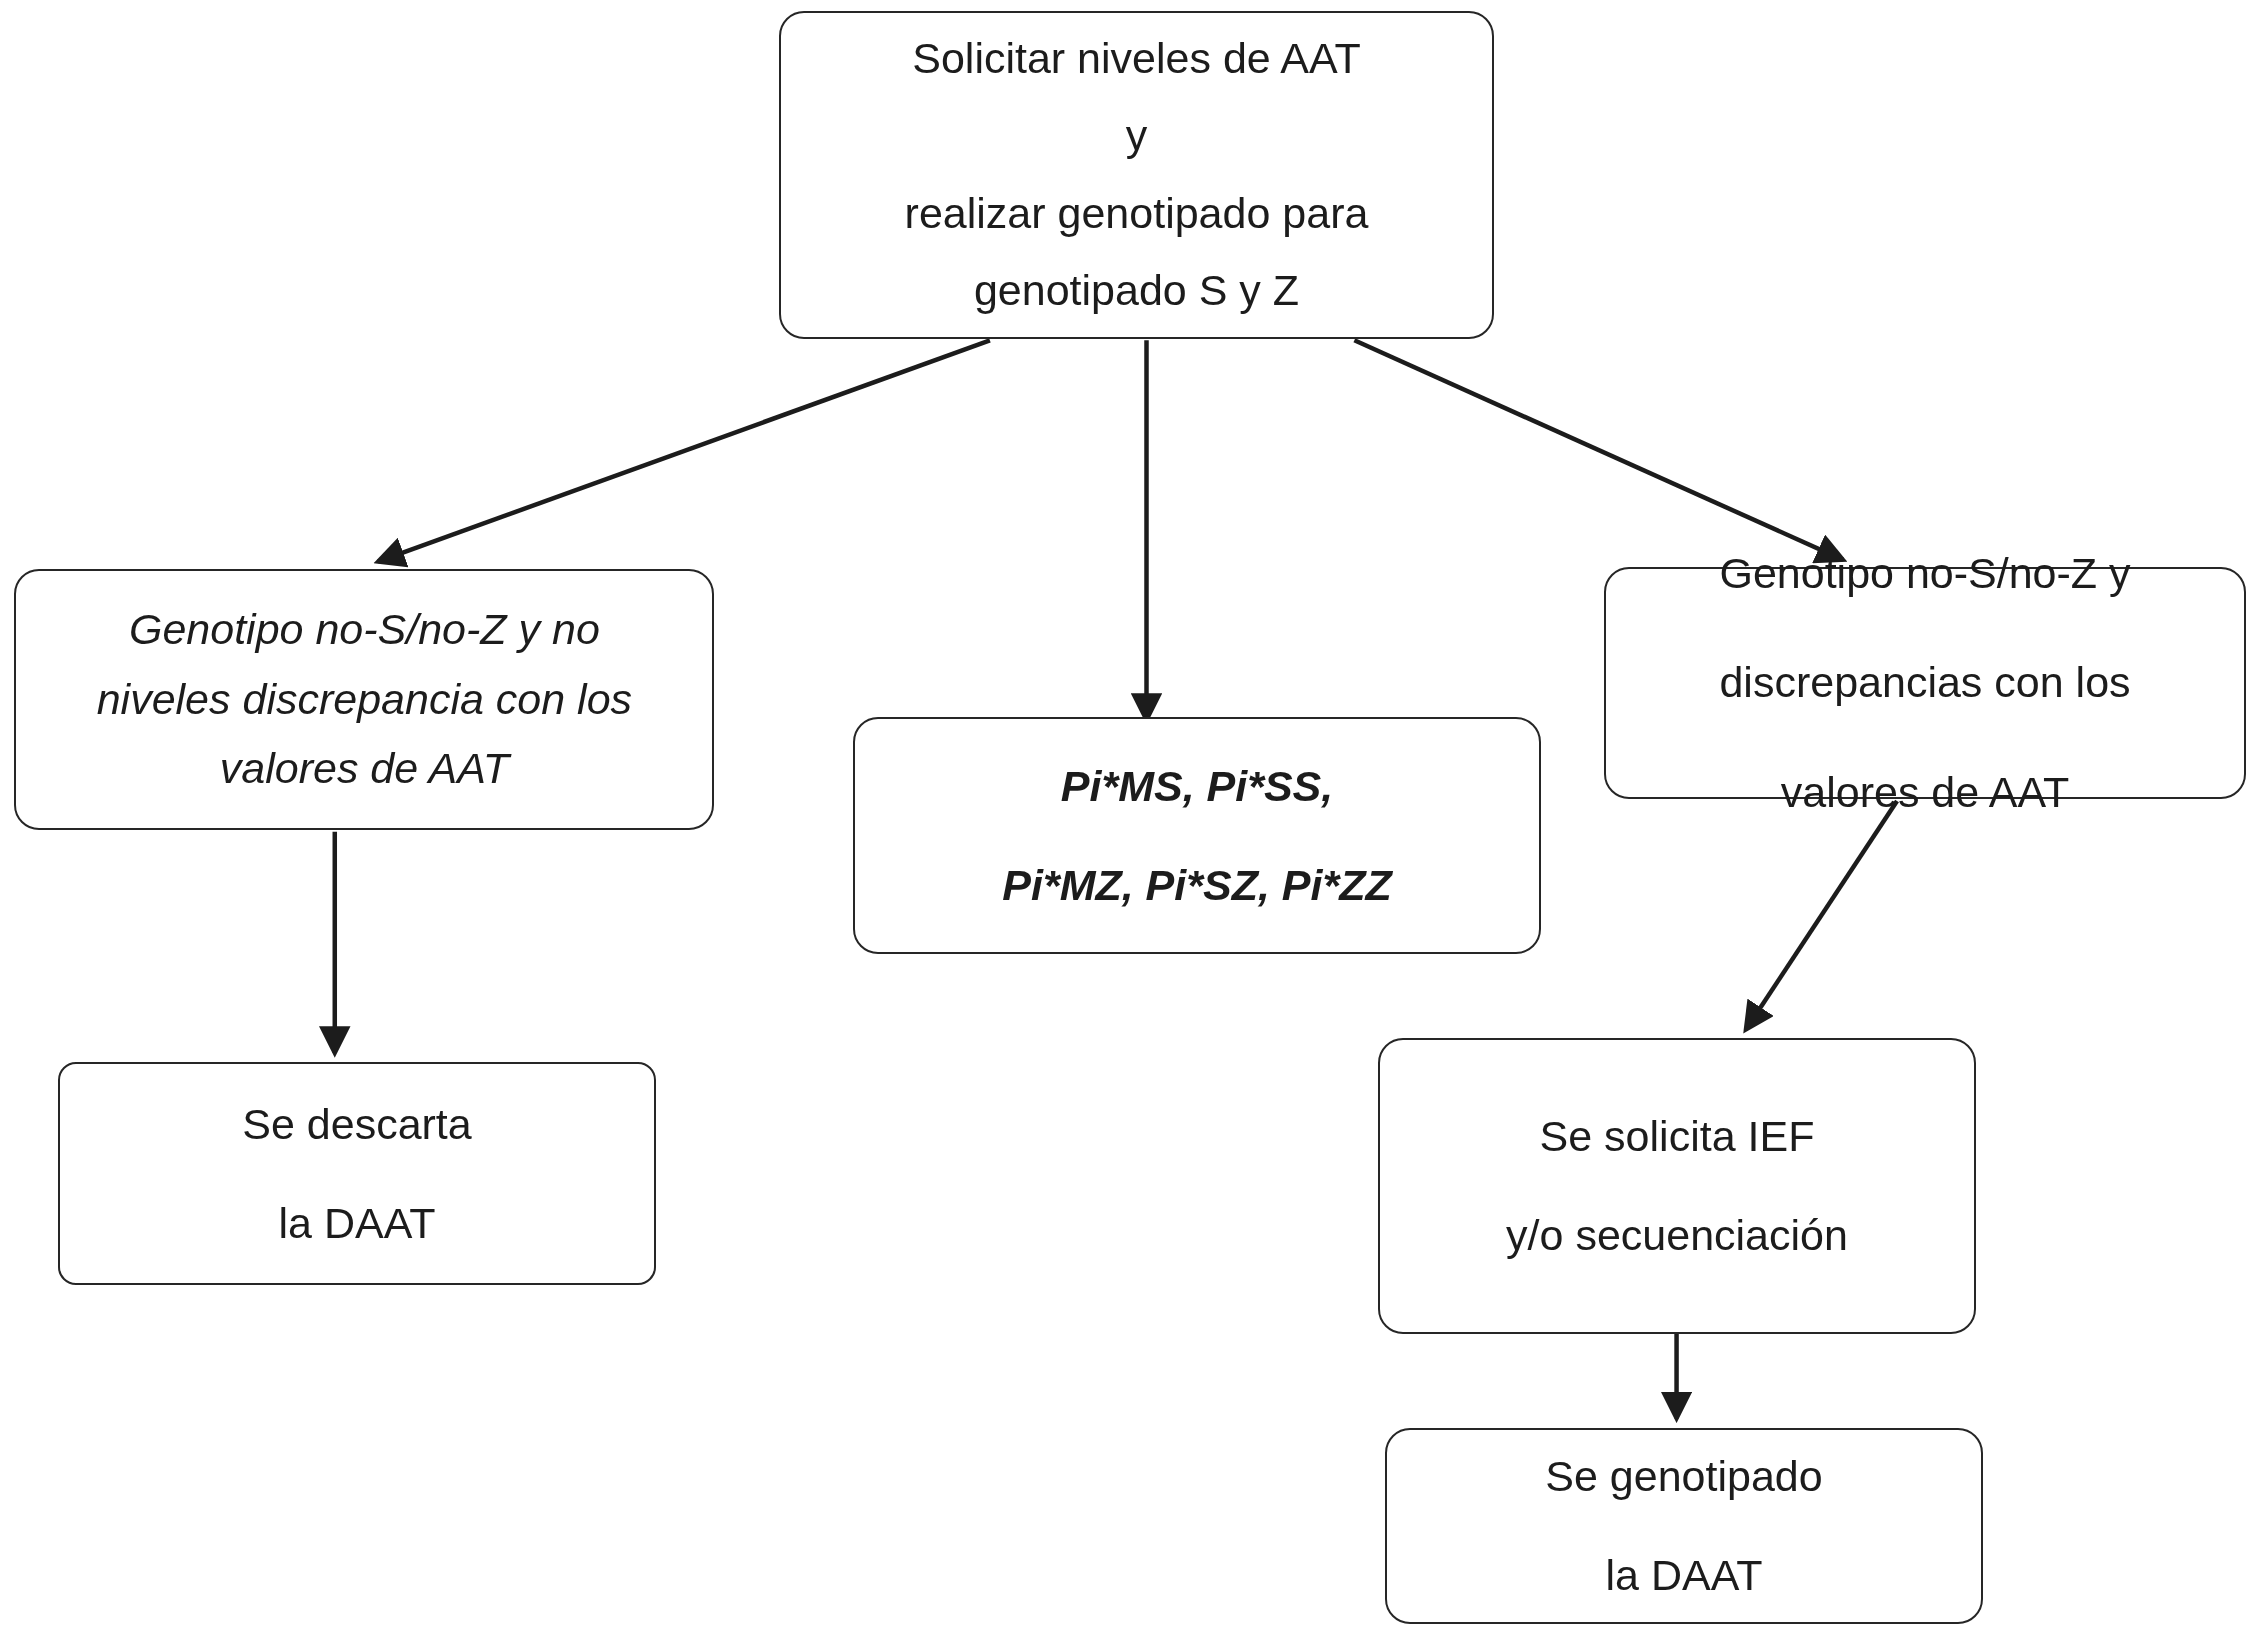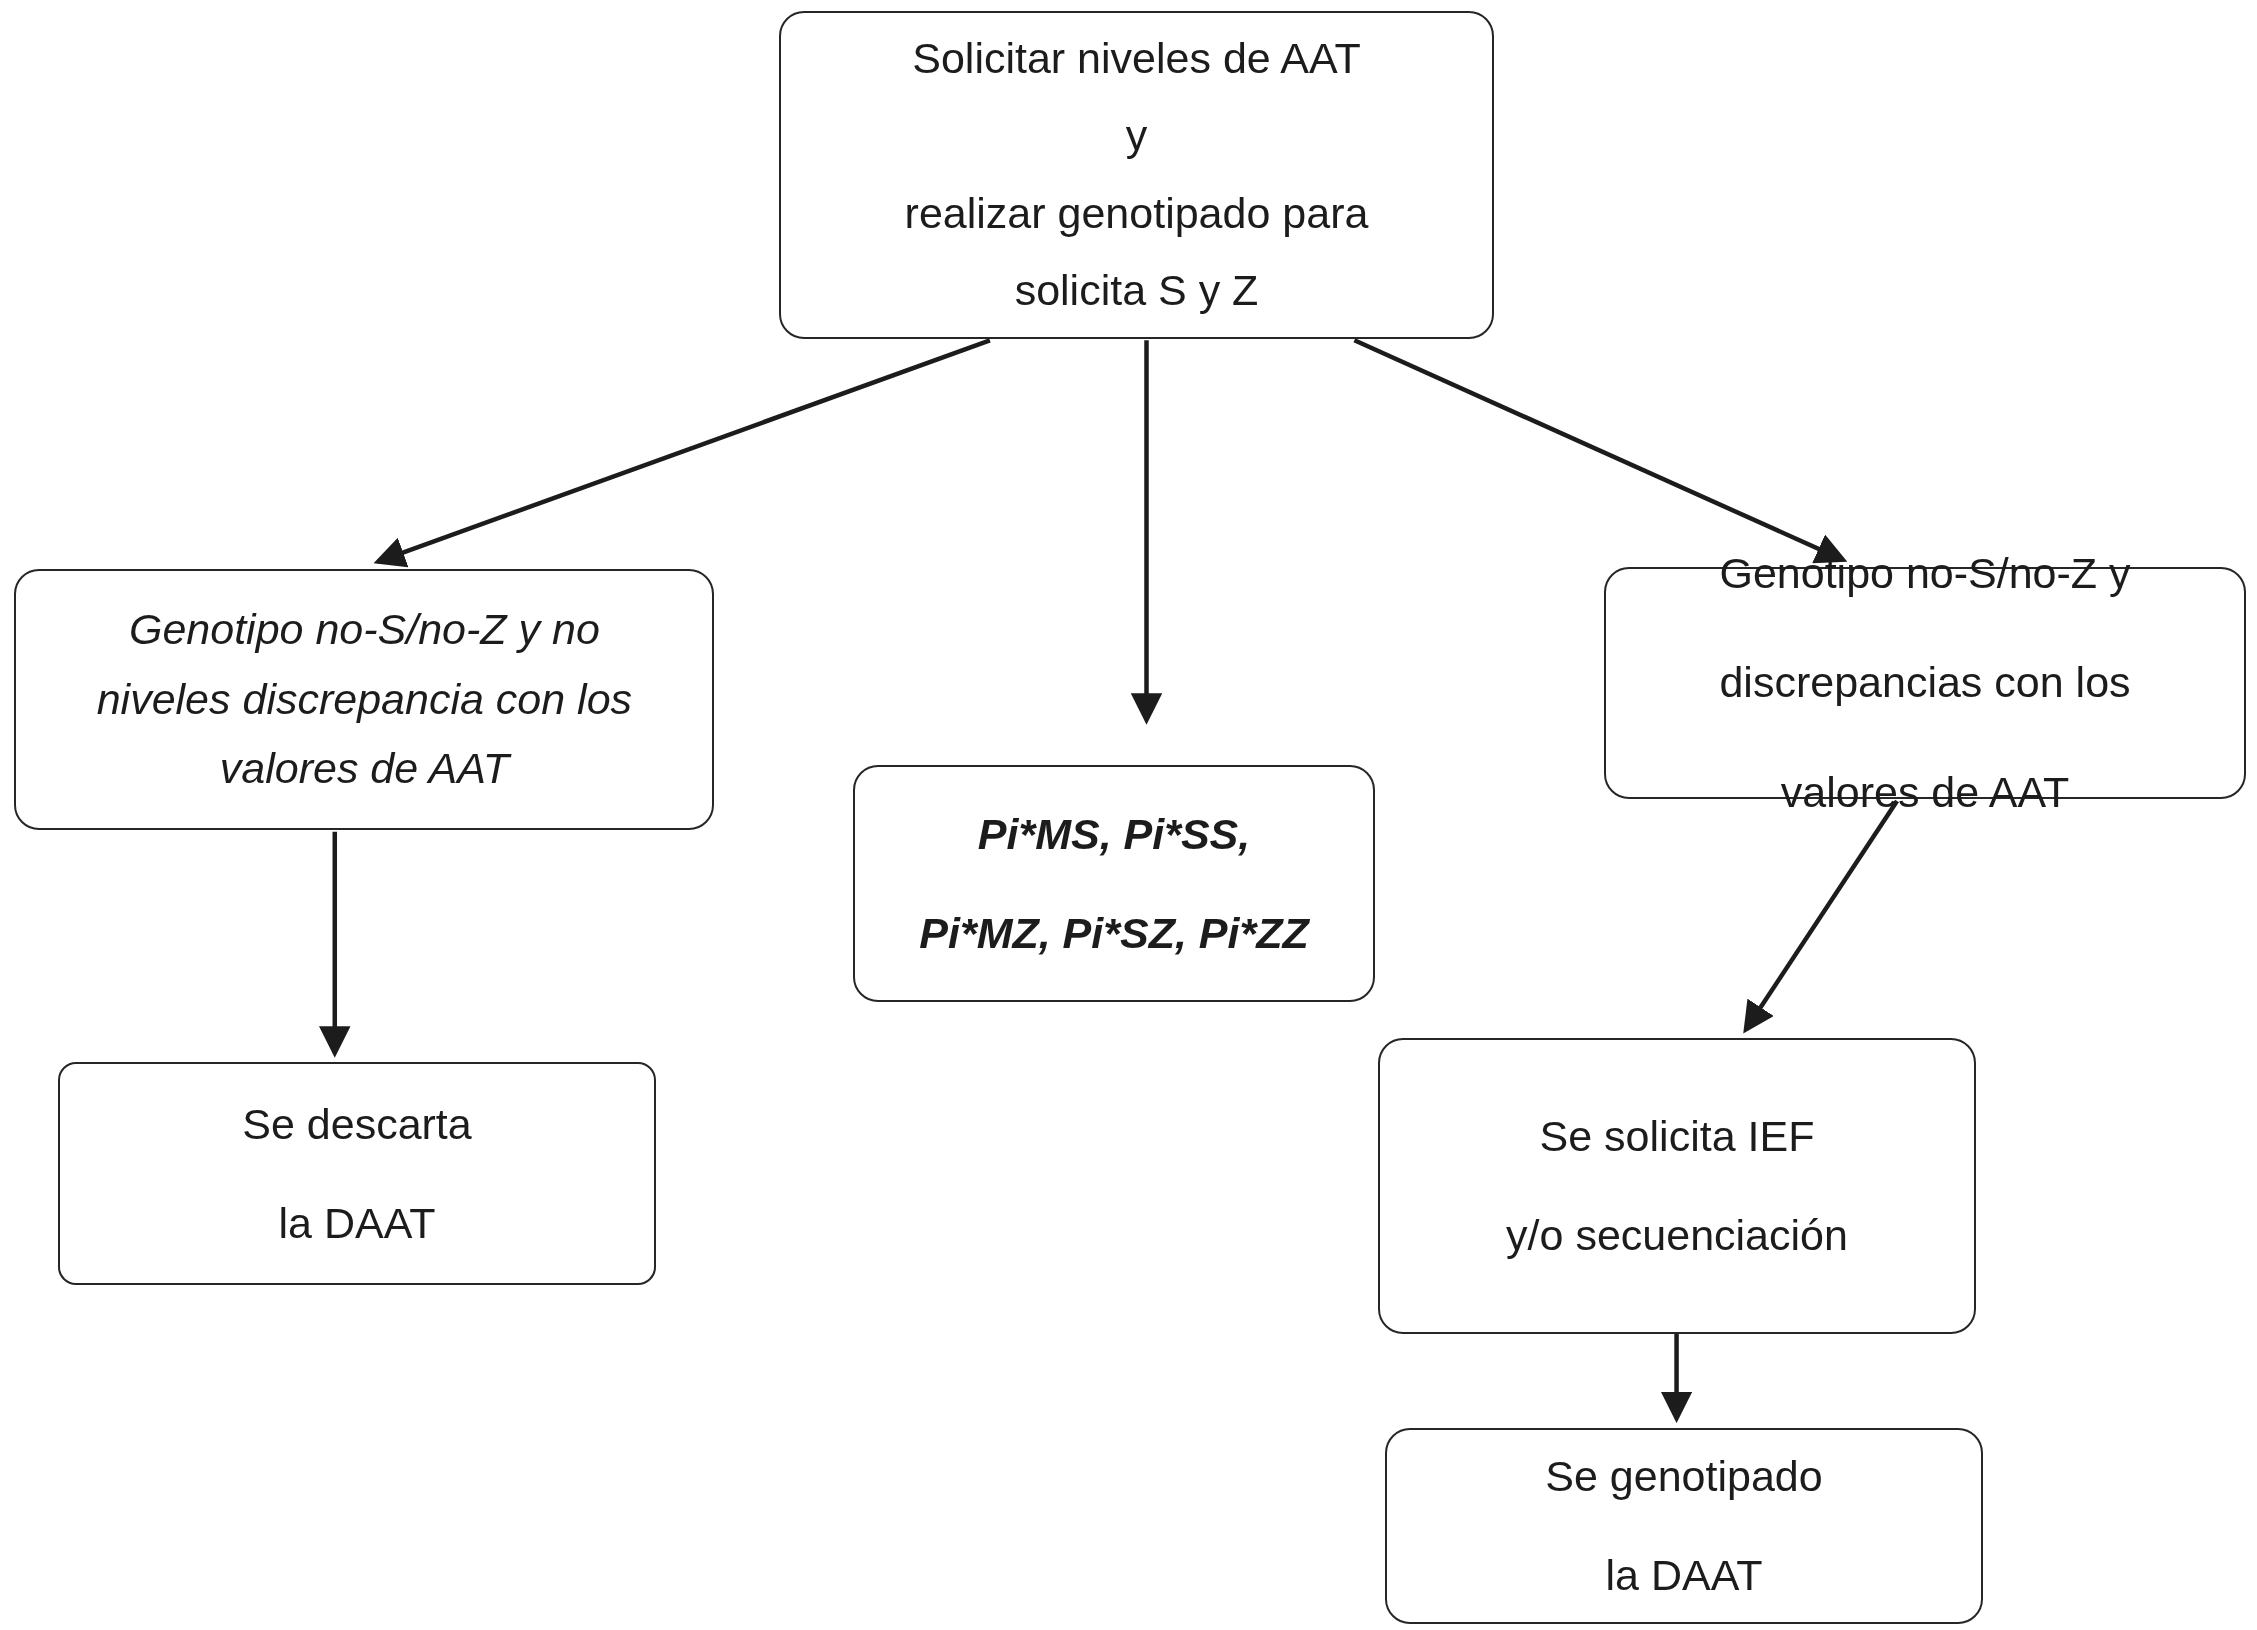--- a/index.html
+++ b/index.html
@@ -60,30 +60,30 @@
     <line class="edge" x1="1505" y1="378" x2="2048" y2="622" marker-end="url(#arrow)"></line>
     <line class="edge" x1="372" y1="924" x2="372" y2="1170" marker-end="url(#arrow)"></line>
     <line class="edge" x1="2108" y1="890" x2="1940" y2="1144" marker-end="url(#arrow)"></line>
     <line class="edge" x1="1863" y1="1422" x2="1863" y2="1576" marker-end="url(#arrow)"></line>
   </svg>
 
   <div class="node lh-root" style="left:779px; top:10.8px; width:715px; height:328px;">
     <div class="ln">Solicitar niveles de AAT</div>
     <div class="ln">y</div>
     <div class="ln">realizar genotipado para</div>
-    <div class="ln">solicita S y Z</div>
+    <div class="ln">genotipado S y Z</div>
   </div>
 
   <div class="node lh-3" style="left:14.4px; top:569px; width:700px; height:261px;font-style:italic;">
     <div class="ln">Genotipo no-S/no-Z y no</div>
     <div class="ln">niveles discrepancia con los</div>
     <div class="ln">valores de AAT</div>
   </div>
 
-  <div class="node lh-2 italic" style="left:853px; top:765px; width:522px; height:237px;">
+  <div class="node lh-2 italic" style="left:853px; top:717px; width:688px; height:237px;">
     <div class="ln">Pi*MS, Pi*SS,</div>
     <div class="ln">Pi*MZ, Pi*SZ, Pi*ZZ</div>
   </div>
 
   <div class="node lh-3" style="left:1604px; top:567px; width:642px; height:232px;gap:40px;">
     <div class="ln">Genotipo no-S/no-Z y</div>
     <div class="ln">discrepancias con los</div>
     <div class="ln">valores de AAT</div>
   </div>
 

